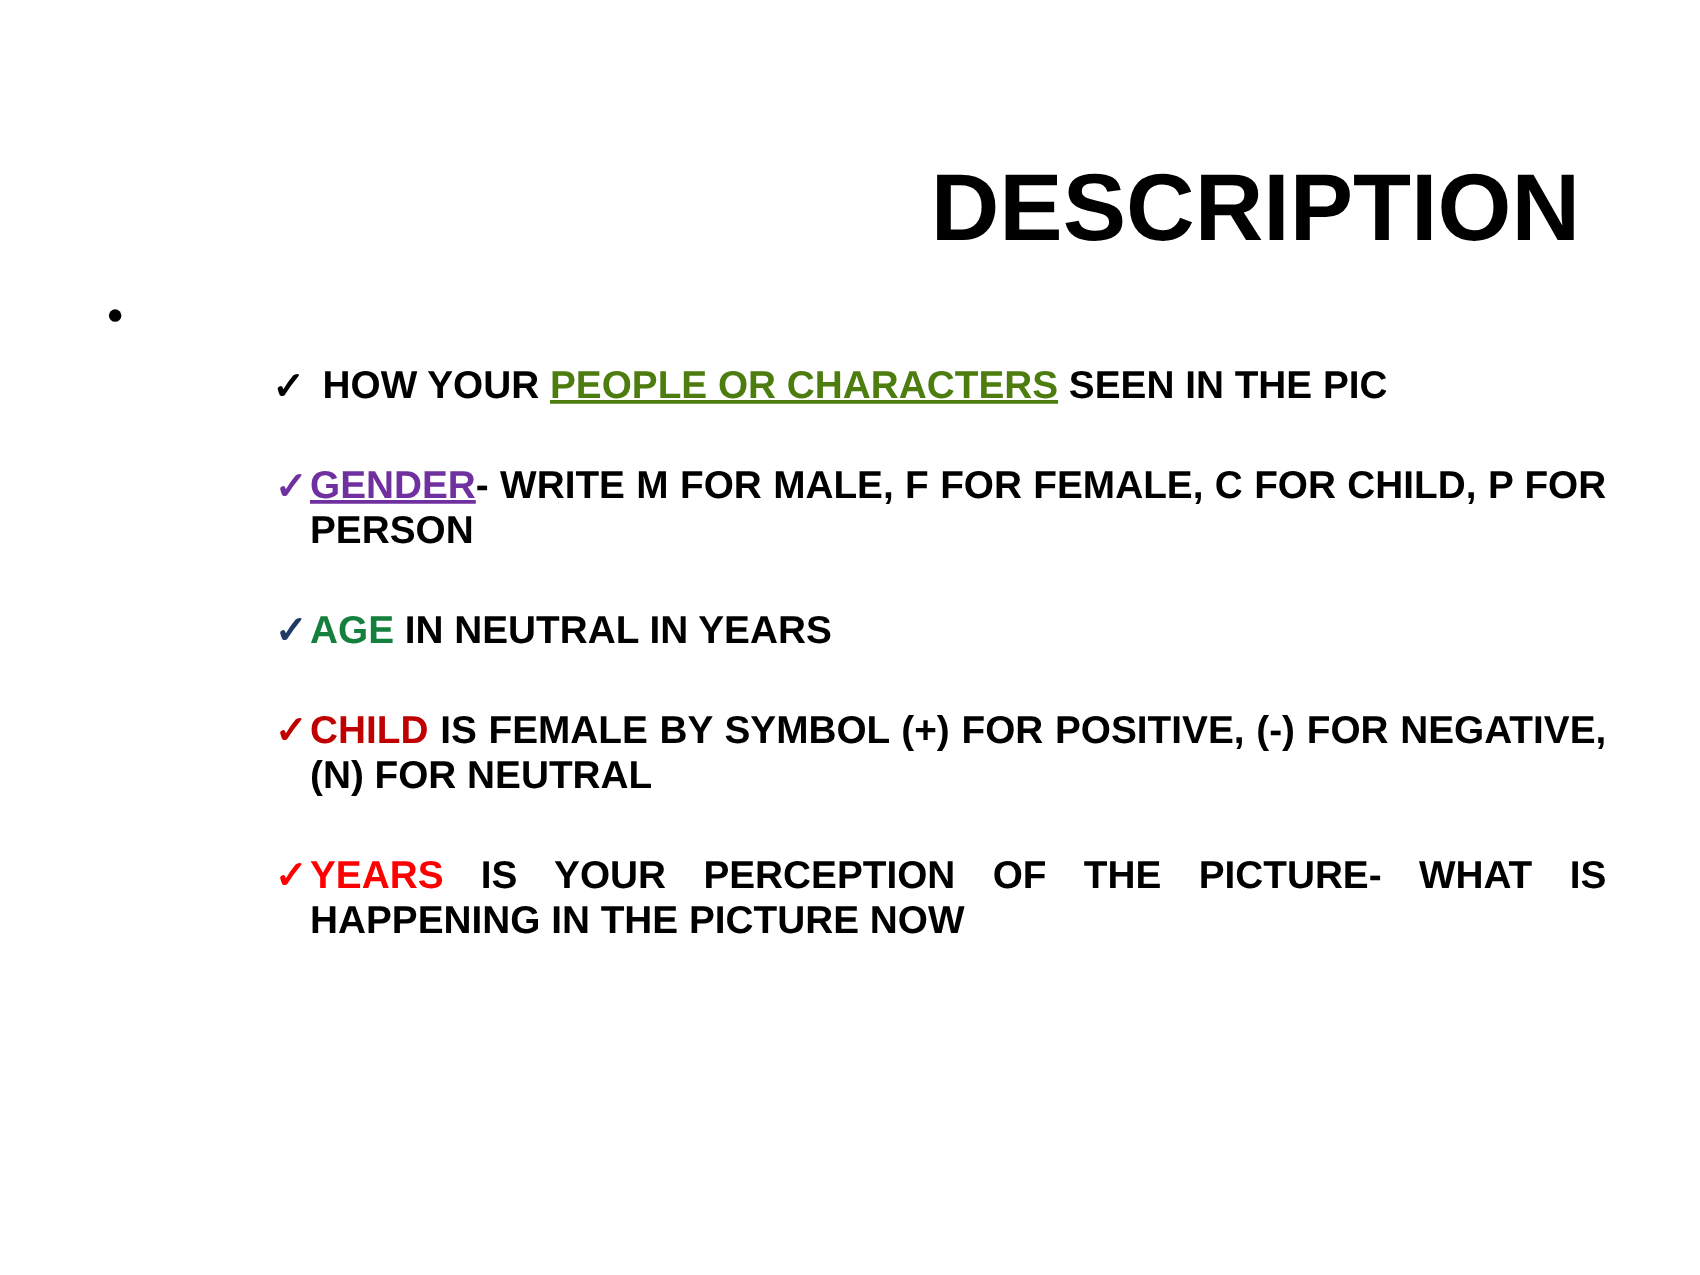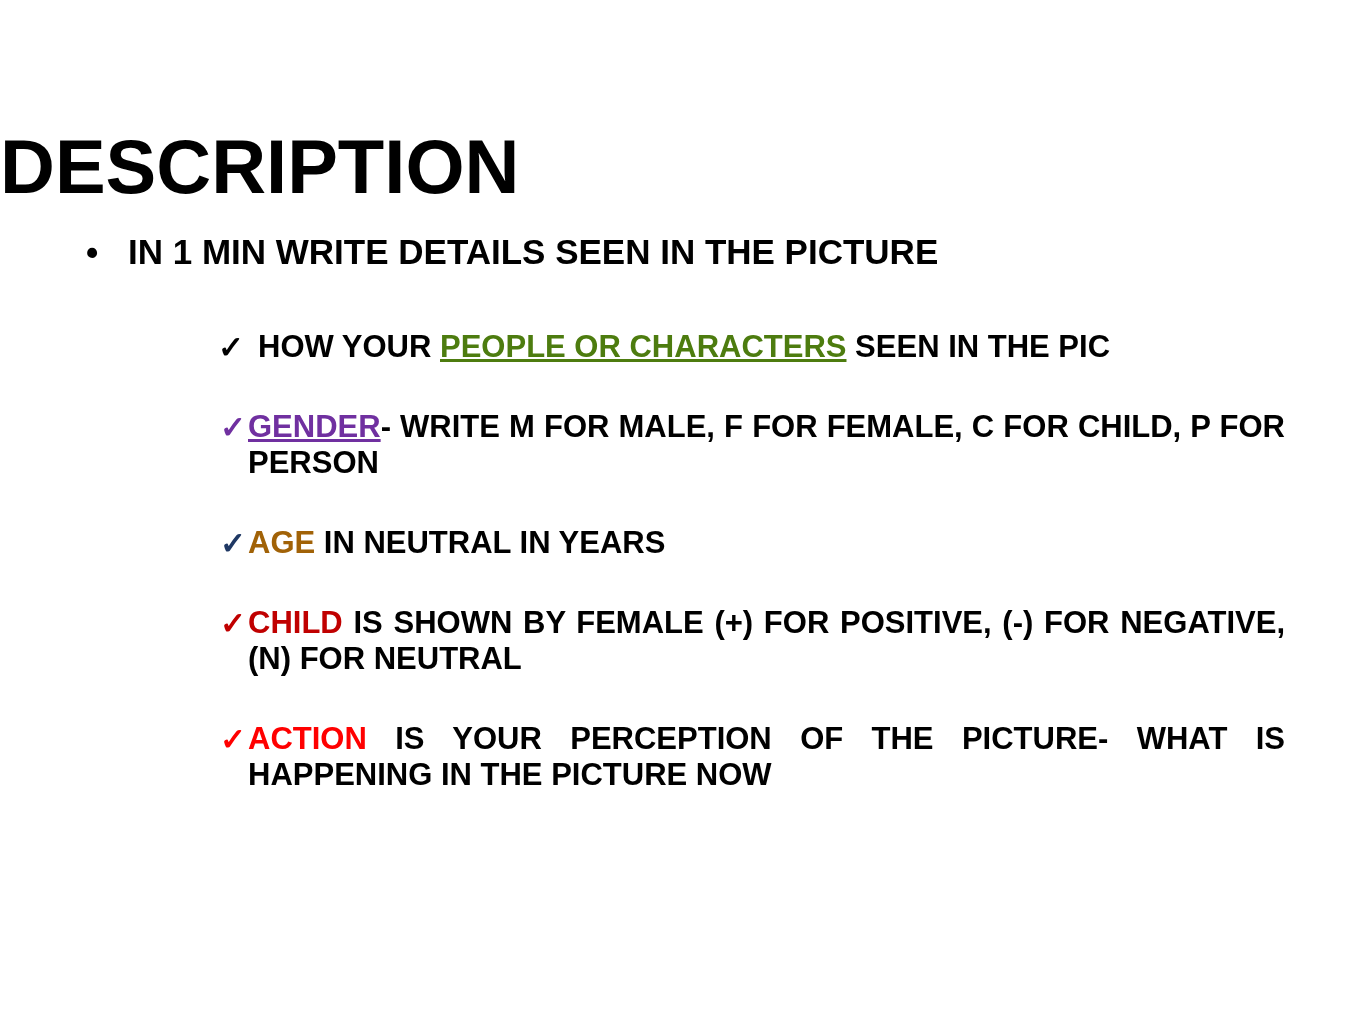--- a/index.html
+++ b/index.html
@@ -22,21 +22,21 @@
     height: 1020px;
     background: #ffffff;
   }
 
   
   .slide-title {
     position: absolute;
     left: 0;
     top: 78px;
     width: 1264px;
-    text-align: left;
+    text-align: right;
     font-size: 76px;
     font-weight: bold;
     letter-spacing: 0px;
     line-height: 1.0;
     color: #000000;
     white-space: nowrap;
   }
 
   
   .body-block {
@@ -113,45 +113,44 @@
 <body style="background: rgb(255, 255, 255);">
 
 <div class="slide">
 
   <h1 class="slide-title">DESCRIPTION</h1>
 
   <div class="body-block">
 
     <div class="bullet-row">
       <span class="bullet-dot">•</span>
-      <span>IN 1 MIN WRITE DETAILS SEEN IN THE PICTURE</span>
     </div>
 
     <div class="check-list">
 
       <div class="check-item item-0">
         <span class="tick" style="color: rgb(0, 0, 0);">✓</span>
         <span> HOW YOUR </span><span class="kw" style="color: #4d7c0f; text-decoration: underline;">PEOPLE OR CHARACTERS</span><span> SEEN IN THE PIC</span>
       </div>
 
       <div class="check-item item-1">
         <span class="tick" style="color: rgb(112, 48, 160);">✓</span>
         <span></span><span class="kw" style="color: rgb(112, 48, 160); text-decoration: underline;">GENDER</span><span>- WRITE M FOR MALE, F FOR FEMALE, C FOR CHILD, P FOR PERSON</span>
       </div>
 
       <div class="check-item item-2">
         <span class="tick" style="color: rgb(31, 56, 100);">✓</span>
-        <span></span><span class="kw" style="color: #a16207;">AGE</span><span> IN NEUTRAL IN YEARS</span>
+        <span></span><span class="kw" style="color: #15803d;">AGE</span><span> IN NEUTRAL IN YEARS</span>
       </div>
 
       <div class="check-item item-3">
         <span class="tick" style="color: rgb(192, 0, 0);">✓</span>
-        <span></span><span class="kw" style="color: rgb(192, 0, 0);">CHILD</span><span> IS SHOWN BY FEMALE (+) FOR POSITIVE, (-) FOR NEGATIVE, (N) FOR NEUTRAL</span>
+        <span></span><span class="kw" style="color: rgb(192, 0, 0);">CHILD</span><span> IS FEMALE BY SYMBOL (+) FOR POSITIVE, (-) FOR NEGATIVE, (N) FOR NEUTRAL</span>
       </div>
 
       <div class="check-item item-4 last">
         <span class="tick" style="color: rgb(255, 0, 0);">✓</span>
-        <span></span><span class="kw" style="color: rgb(255, 0, 0);">ACTION</span><span> IS YOUR PERCEPTION OF THE PICTURE- WHAT IS HAPPENING IN THE PICTURE NOW</span>
+        <span></span><span class="kw" style="color: rgb(255, 0, 0);">YEARS</span><span> IS YOUR PERCEPTION OF THE PICTURE- WHAT IS HAPPENING IN THE PICTURE NOW</span>
       </div>
 
     </div>
   </div>
 </div>
 
 </body></html>

